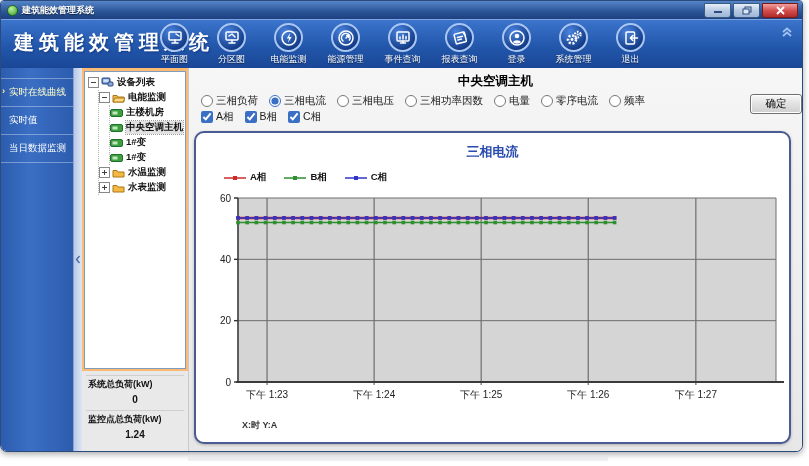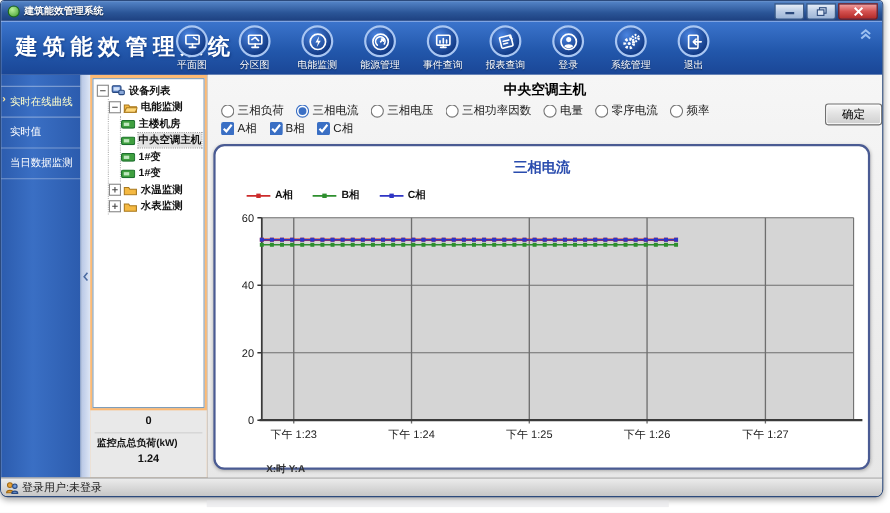--- a/index.html
+++ b/index.html
@@ -287,20 +287,21 @@
                 </svg>
               </span>
             <svg width="13" height="10" style="margin-left:2px">
                 <path d="M1 2.5 h4 l1 1.5 h6 v5 h-11 Z" fill="#f5b942" stroke="#a8781e"></path>
               </svg>
             <span class="lbl">水表监测</span>
           </div>
         </div>
       </div>
       <div class="loads">
+        <div class="llabel">系统总负荷(kW)</div>
         <div class="lvalue">0</div>
         <div class="llabel">监控点总负荷(kW)</div>
         <div class="lvalue">1.24</div>
       </div>
     </div>
 
     <div class="content">
       <div class="page-title">中央空调主机</div>
       <div class="ctl-rows">
         <div class="radio-row">
@@ -529,23 +530,14 @@
             <rect x="387.24390243902434" y="28.133333333333336" width="3.6" height="3.6" fill="#2f35c4"></rect>
             <rect x="396.4292682926829" y="28.133333333333336" width="3.6" height="3.6" fill="#2f35c4"></rect>
             <rect x="405.6146341463415" y="28.133333333333336" width="3.6" height="3.6" fill="#2f35c4"></rect>
             <rect x="414.79999999999995" y="28.133333333333336" width="3.6" height="3.6" fill="#2f35c4"></rect>
           </svg>
         <div class="axis-note">X:时 Y:A</div>
       </div>
     </div>
   </div>
 
-  <div class="statusbar">
-    <svg width="12" height="11">
-        <circle cx="4" cy="3" r="2.2" fill="#e8a23a" stroke="#a06a14"></circle>
-        <path d="M1 10c0-3 6-3 6 0Z" fill="#e8a23a" stroke="#a06a14"></path>
-        <circle cx="8.5" cy="4" r="2" fill="#6f98d8" stroke="#2a4a80"></circle>
-        <path d="M5.8 10.5c0-2.7 5.4-2.7 5.4 0Z" fill="#6f98d8" stroke="#2a4a80"></path>
-      </svg>
-    <span>登录用户:未登录</span>
-  </div>
 </div>
 <div class="ghost"></div>
 
 </body></html>

